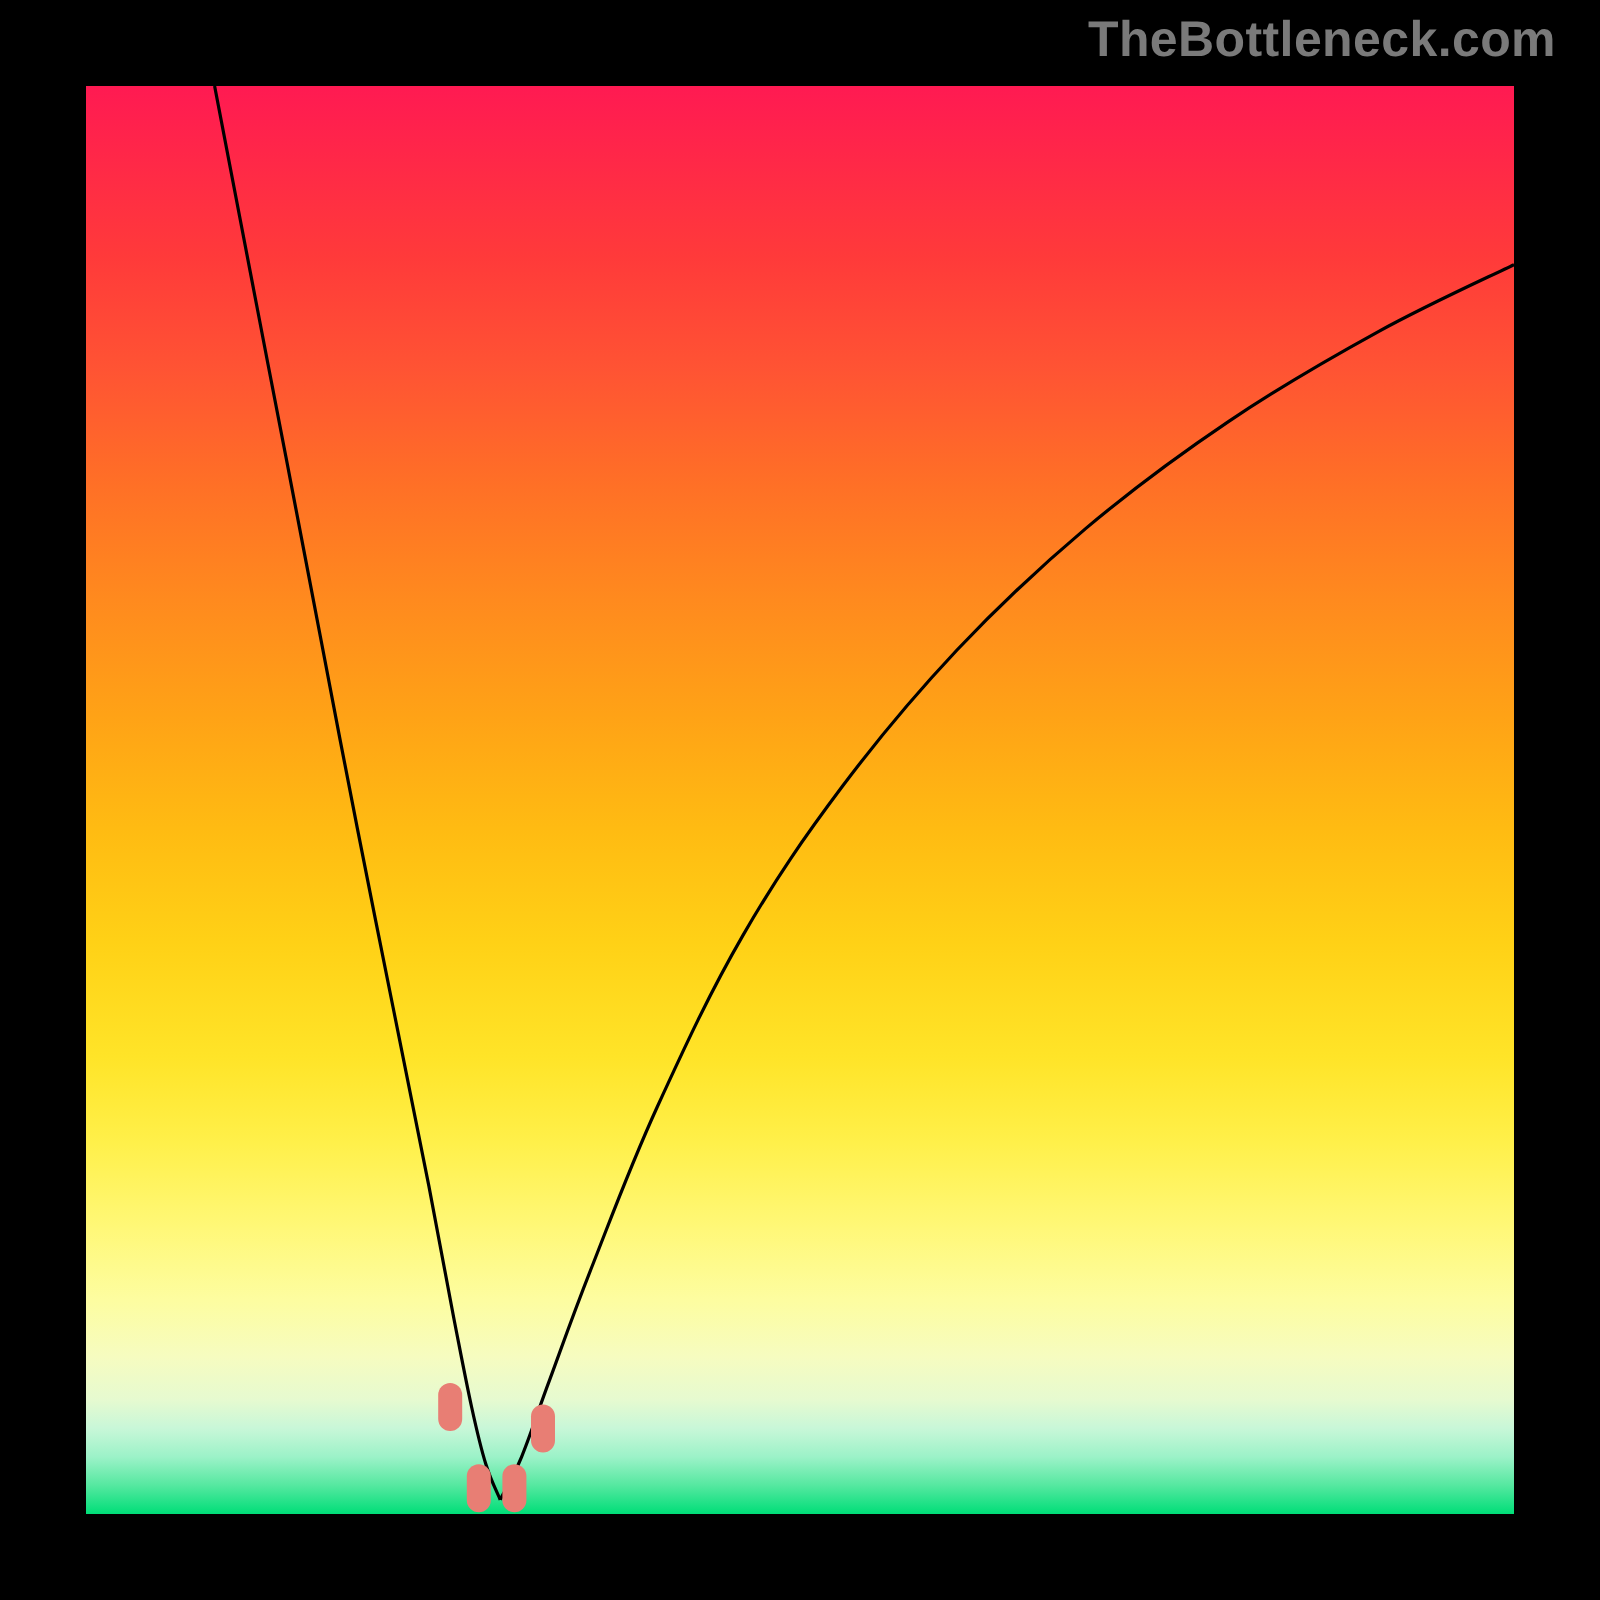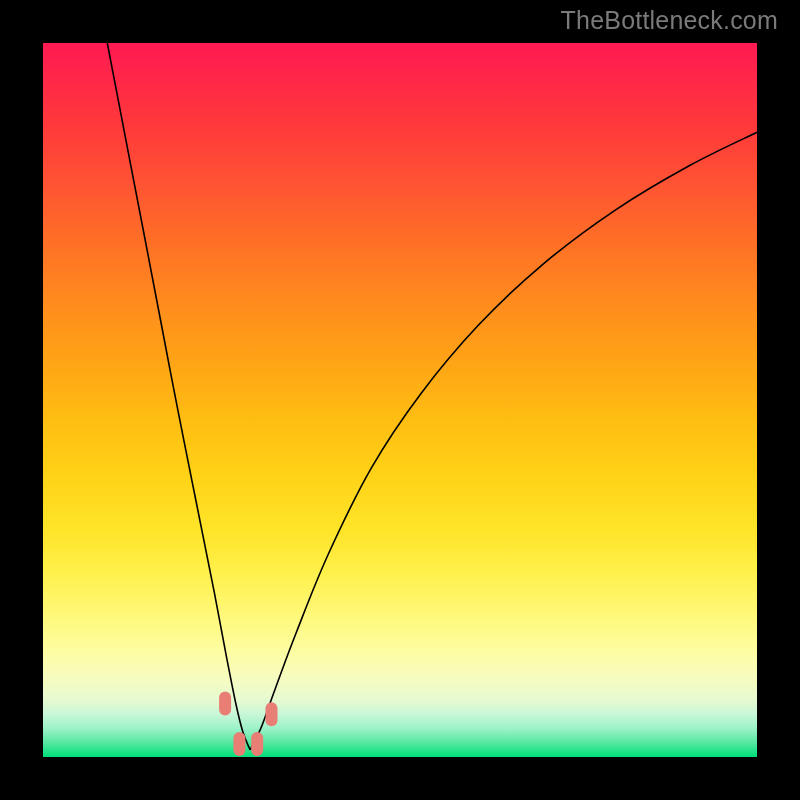--- a/index.html
+++ b/index.html
@@ -54,21 +54,21 @@
       #9cf2c8 96%,
       #55e8a0 98%,
       #00de78 100%
     );
   }
   .watermark {
     position: absolute;
     top: 6px;
     right: 22px;
     font-size: 25px;
-    font-weight: 400;
+    font-weight: 700;
     color: #7a7a7a;
     letter-spacing: 0.2px;
   }
   svg.overlay {
     position: absolute;
     top: 0;
     left: 0;
     width: 714px;
     height: 714px;
   }

